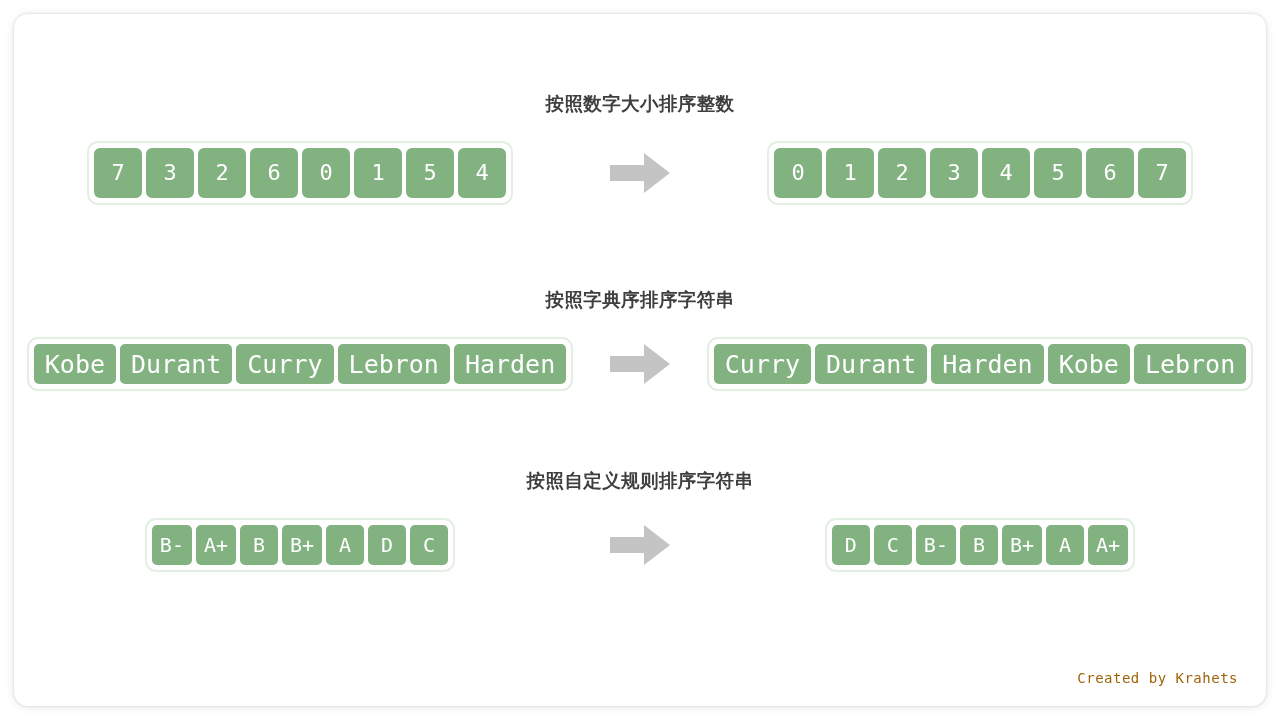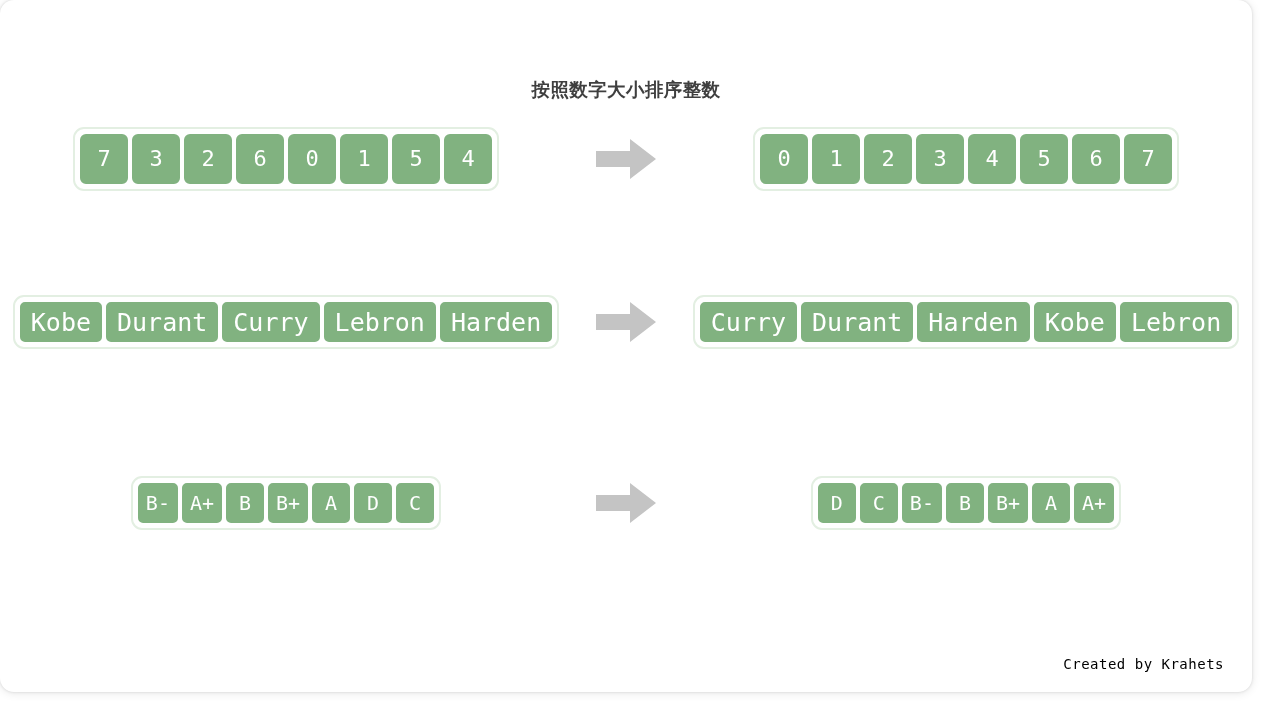--- a/index.html
+++ b/index.html
@@ -10,21 +10,21 @@
     width: 1280px;
     height: 720px;
     background: #ffffff;
     font-family: "Liberation Sans", sans-serif;
     overflow: hidden;
   }
   .page {
     position: relative;
     width: 1252px;
     height: 692px;
-    margin: 0;
+    margin: 14px;
     background: #ffffff;
     border-radius: 14px;
     box-shadow: 0 0 3px rgba(0,0,0,0.13), 0 1px 10px rgba(0,0,0,0.10);
     box-sizing: border-box;
     overflow: hidden;
   }
   .rows {
     position: absolute;
     left: 0;
     top: 0;
@@ -127,21 +127,21 @@
     height: 48px;
     display: block;
   }
 
   .footer {
     position: absolute;
     right: 28px;
     bottom: 20px;
     font-family: "DejaVu Sans Mono", monospace;
     font-size: 14px;
-    color: #000000;
+    color: #a16207;
     letter-spacing: 0.5px;
   }
 </style>
 </head>
 <body>
 
 <div class="page">
 
   <div class="rows">
 
@@ -174,20 +174,21 @@
               <div class="cell">4</div>
               <div class="cell">5</div>
               <div class="cell">6</div>
               <div class="cell">7</div>
             </div>
         </div>
       </div>
     </div>
 
     <div class="row row-2">
+      <div class="row-title">按照字典序排序字符串</div>
       <div class="row-body">
         <div class="side side-left">
           <div class="array">
               <div class="cell">Kobe</div>
               <div class="cell">Durant</div>
               <div class="cell">Curry</div>
               <div class="cell">Lebron</div>
               <div class="cell">Harden</div>
             </div>
         </div>
@@ -202,20 +203,21 @@
               <div class="cell">Durant</div>
               <div class="cell">Harden</div>
               <div class="cell">Kobe</div>
               <div class="cell">Lebron</div>
             </div>
         </div>
       </div>
     </div>
 
     <div class="row row-3">
+      <div class="row-title">按照自定义规则排序字符串</div>
       <div class="row-body">
         <div class="side side-left">
           <div class="array">
               <div class="cell">B-</div>
               <div class="cell">A+</div>
               <div class="cell">B</div>
               <div class="cell">B+</div>
               <div class="cell">A</div>
               <div class="cell">D</div>
               <div class="cell">C</div>

